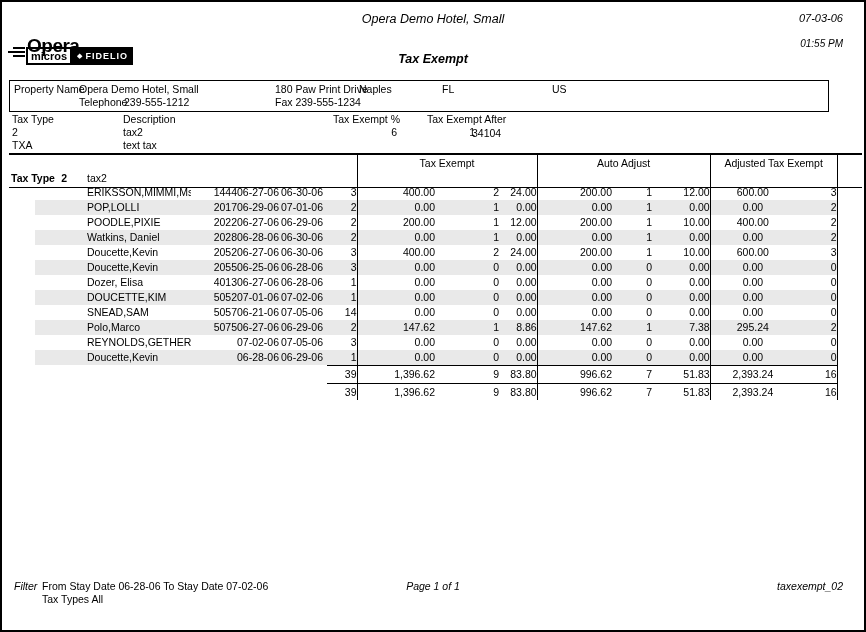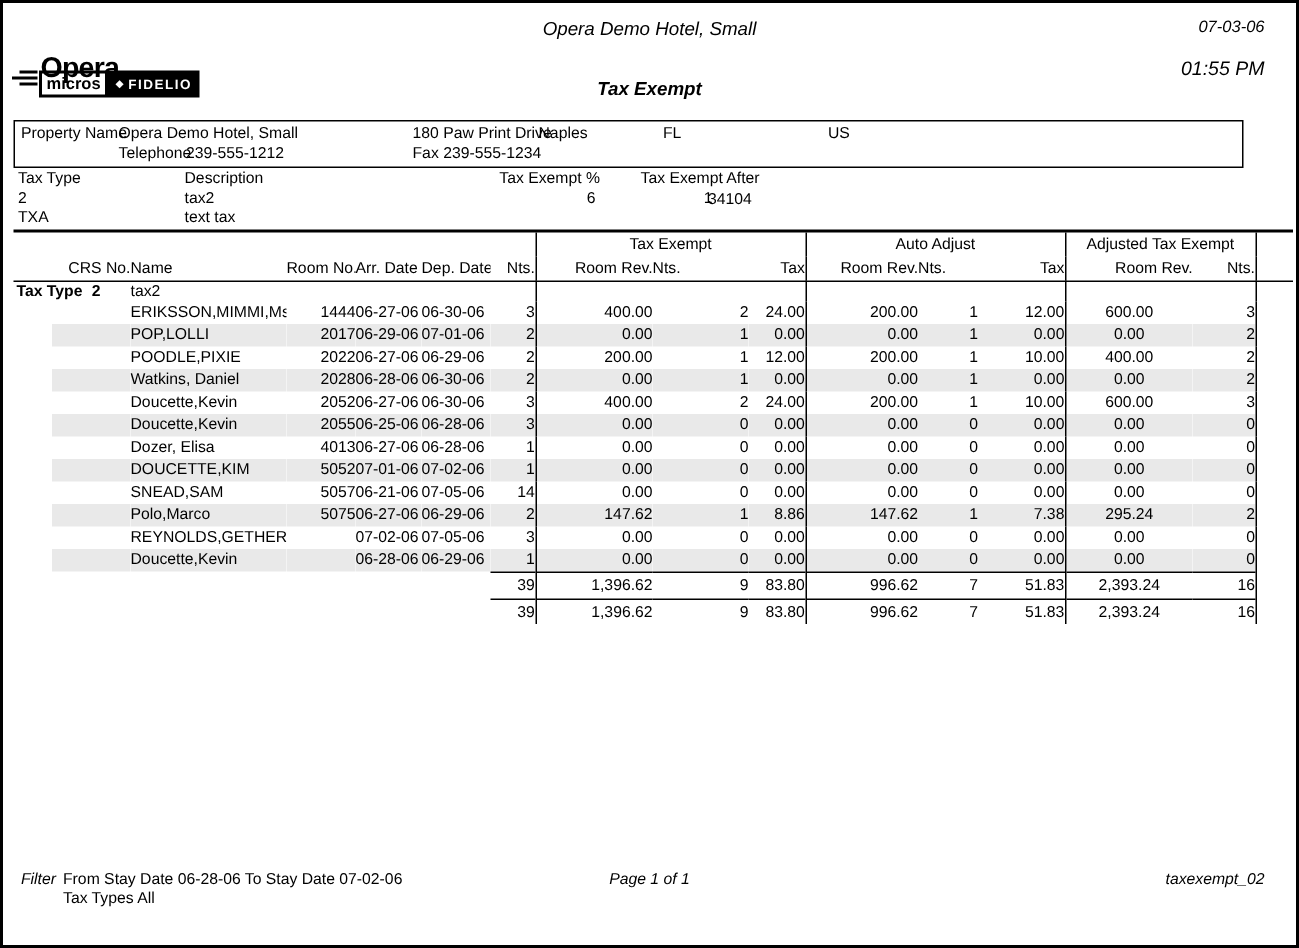--- a/index.html
+++ b/index.html
@@ -18,21 +18,21 @@
   .micros-logo .diamond { font-size:7px; margin-right:2px; font-style:normal; }
   .opera-logo { position:absolute; left:6px; top:33px; display:flex; align-items:flex-end; }
   .opera-swoosh { display:inline-flex; flex-direction:column; align-items:flex-end; gap:2px; margin-right:2px; }
   .opera-swoosh i { display:block; height:2px; background:#000; }
   .opera-swoosh i:nth-child(1){ width:12px; }
   .opera-swoosh i:nth-child(2){ width:17px; }
   .opera-swoosh i:nth-child(3){ width:12px; }
   .opera-text { font-weight:bold; font-size:19px; letter-spacing:-0.5px; }
   .hotel-name { position:absolute; left:0; right:0; top:10px; text-align:center; font-style:italic; font-size:12.5px; }
   .hdr-date { position:absolute; right:21px; top:10px; font-style:italic; font-size:11px; }
-  .hdr-time { position:absolute; right:21px; top:36px; font-style:italic; font-size:13px; }
+  .hdr-time { position:absolute; right:21px; top:36px; font-style:italic; font-size:10px; }
   .report-title { position:absolute; left:0; right:0; top:50px; text-align:center; font-style:italic; font-weight:bold; font-size:12.5px; }
 
   
   .prop-box { position:absolute; left:7px; top:78px; width:818px; height:30px; border:1px solid #000; }
   .prop-box .abs { top:2px; }
   .prop-box .r2 { top:15px; }
 
   
   .tt-right { text-align:right; }
 
@@ -157,36 +157,20 @@
         <col style="width:58px">
       <col style="width:85px">
         <col style="width:42px">
     </colgroup>
     <thead>
       <tr>
         <th colspan="6" class="vline"></th>
         <th colspan="3" class="gh vline">Tax Exempt</th>
         <th colspan="3" class="gh vline">Auto Adjust</th>
         <th colspan="2" class="gh vline">Adjusted Tax Exempt</th>
-      </tr>
-      <tr>
-        <th class="h-crs">CRS No.</th>
-        <th class="a-name">Name</th>
-        <th class="h-room">Room No.</th>
-        <th class="a-arr">Arr. Date</th>
-        <th class="a-dep">Dep. Date</th>
-        <th class="a-nts vline">Nts.</th>
-        <th class="a-terev">Room Rev.</th>
-        <th class="h-tents">Nts.</th>
-        <th class="h-tetax vline">Tax</th>
-        <th class="a-aarev">Room Rev.</th>
-        <th class="h-aants">Nts.</th>
-        <th class="a-aatax vline">Tax</th>
-        <th class="h-adjrev">Room Rev.</th>
-        <th class="a-adjnts vline">Nts.</th>
       </tr>
     </thead>
     <tbody class="grouprow">
       <tr>
         <td>
           <div class="grp-cell">
             <span class="l">Tax Type</span>
             <span class="v">2</span>
           </div>
         </td>

